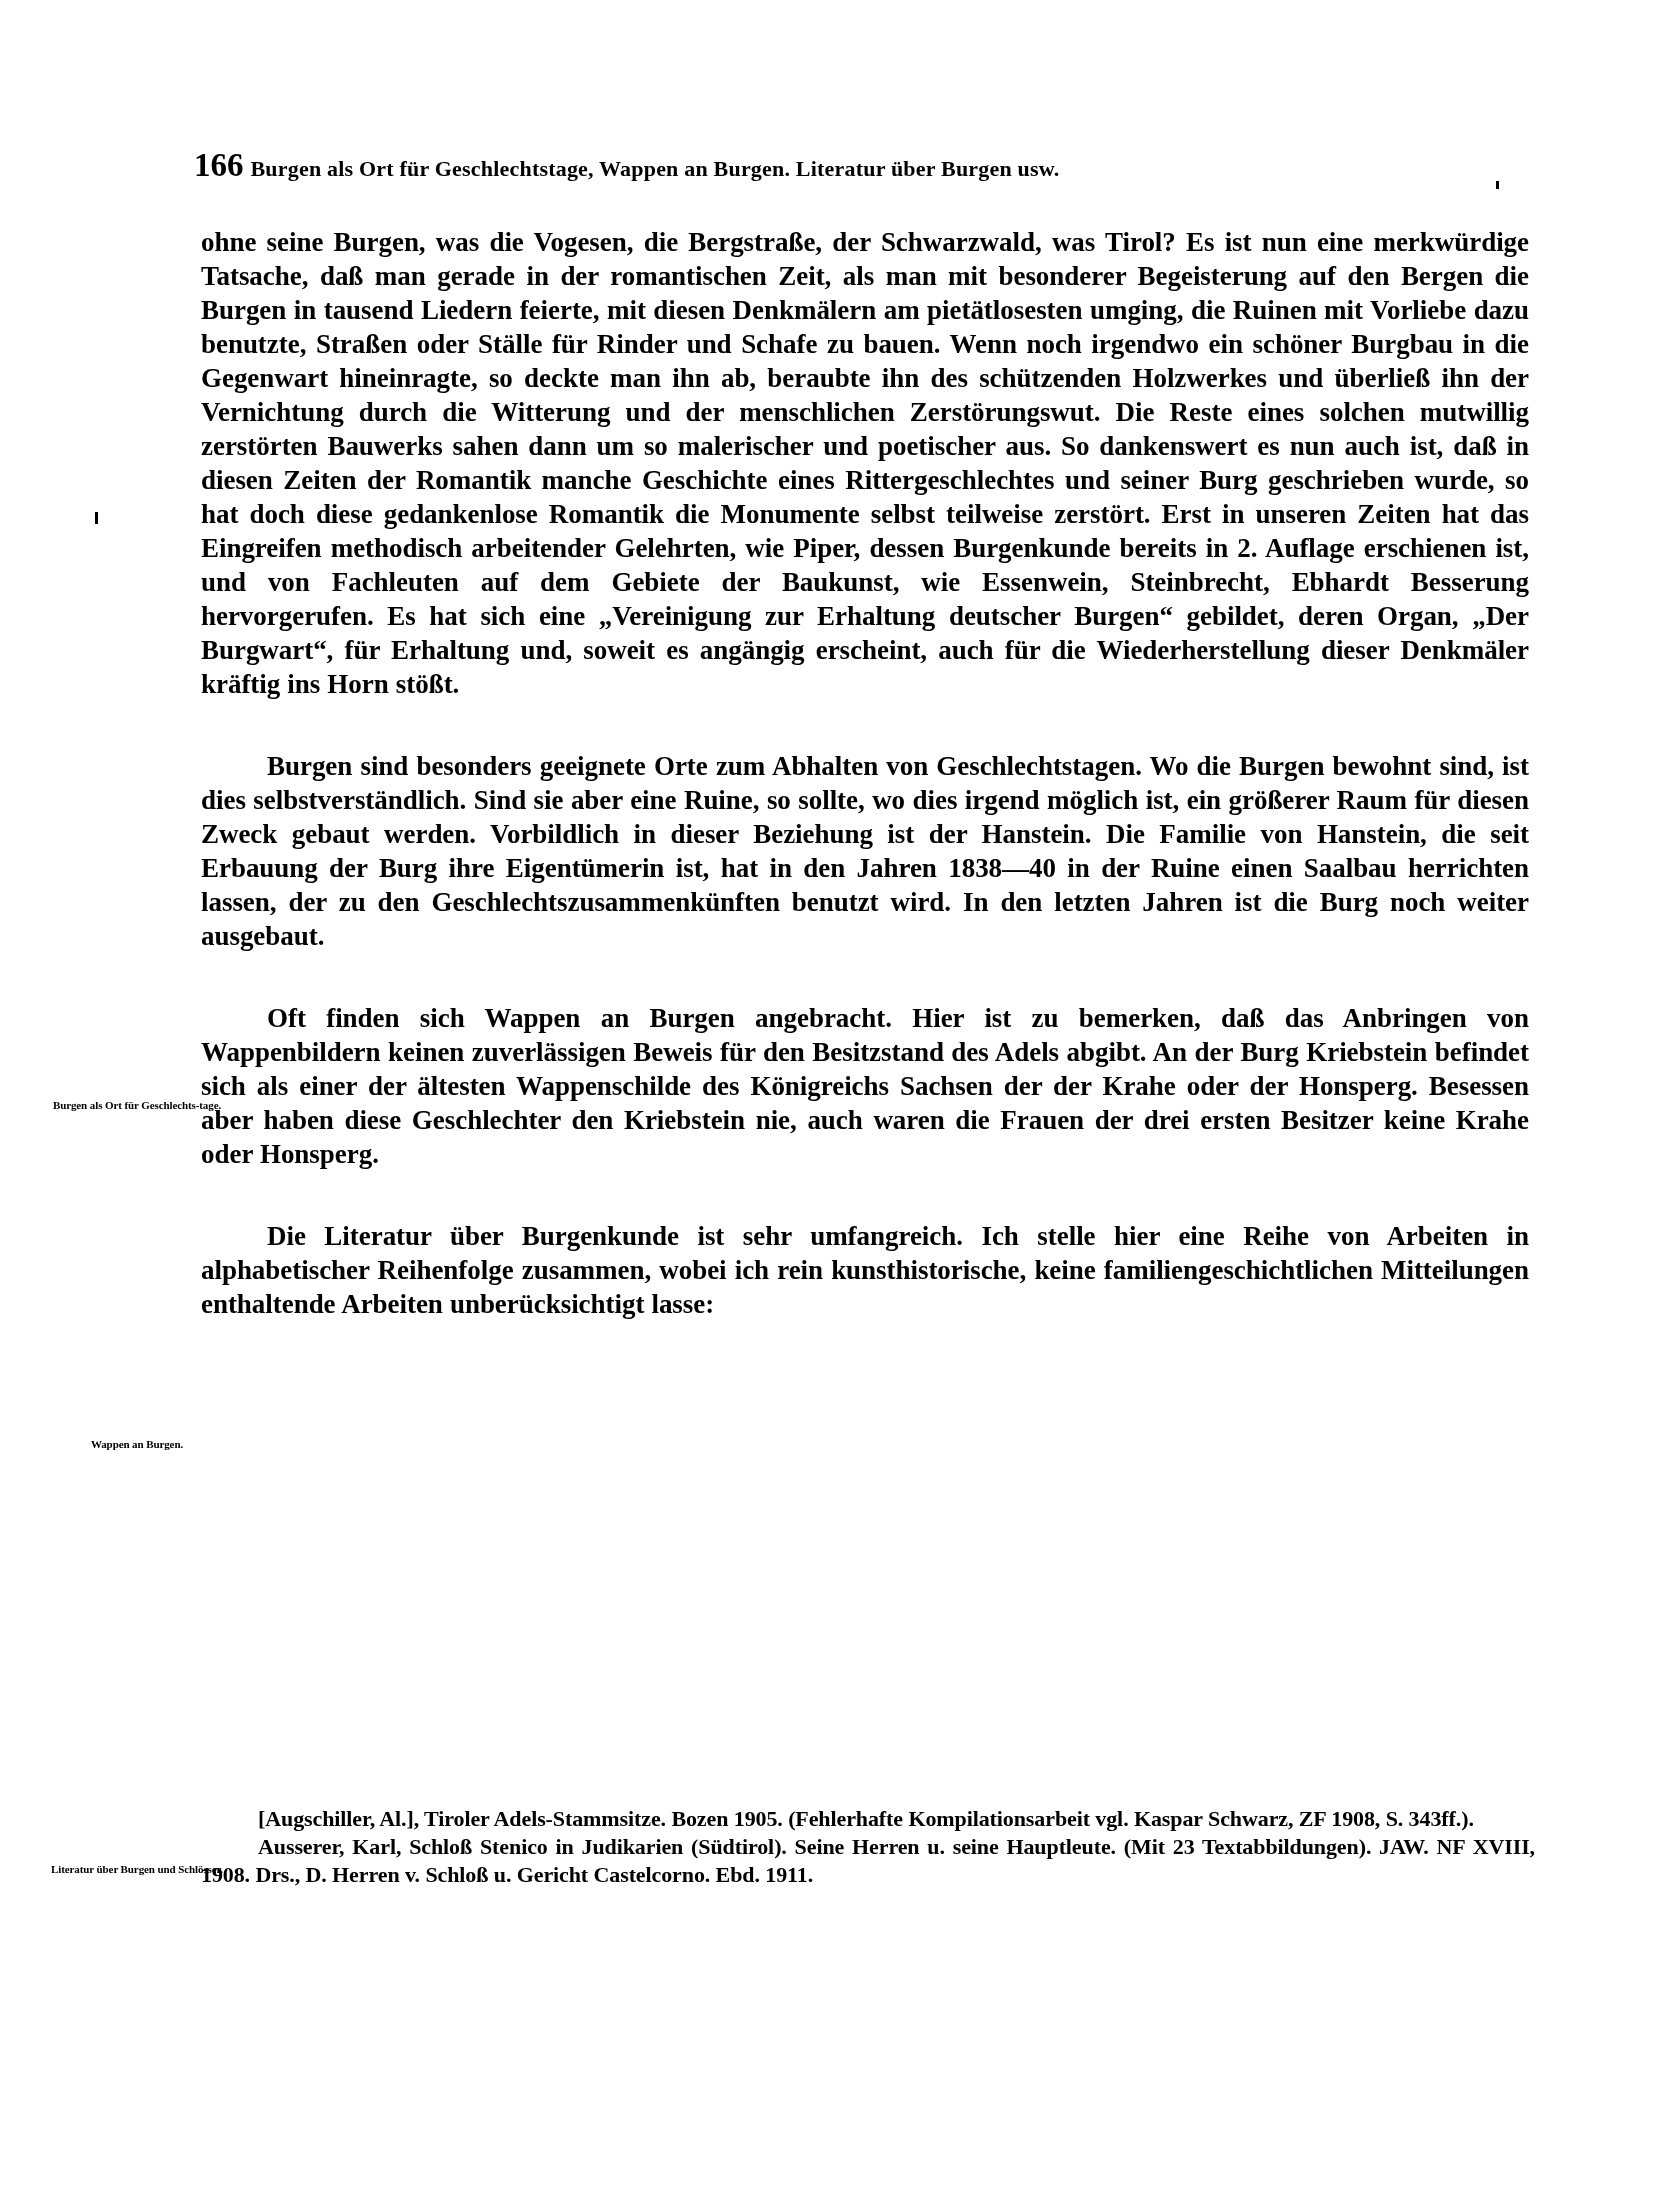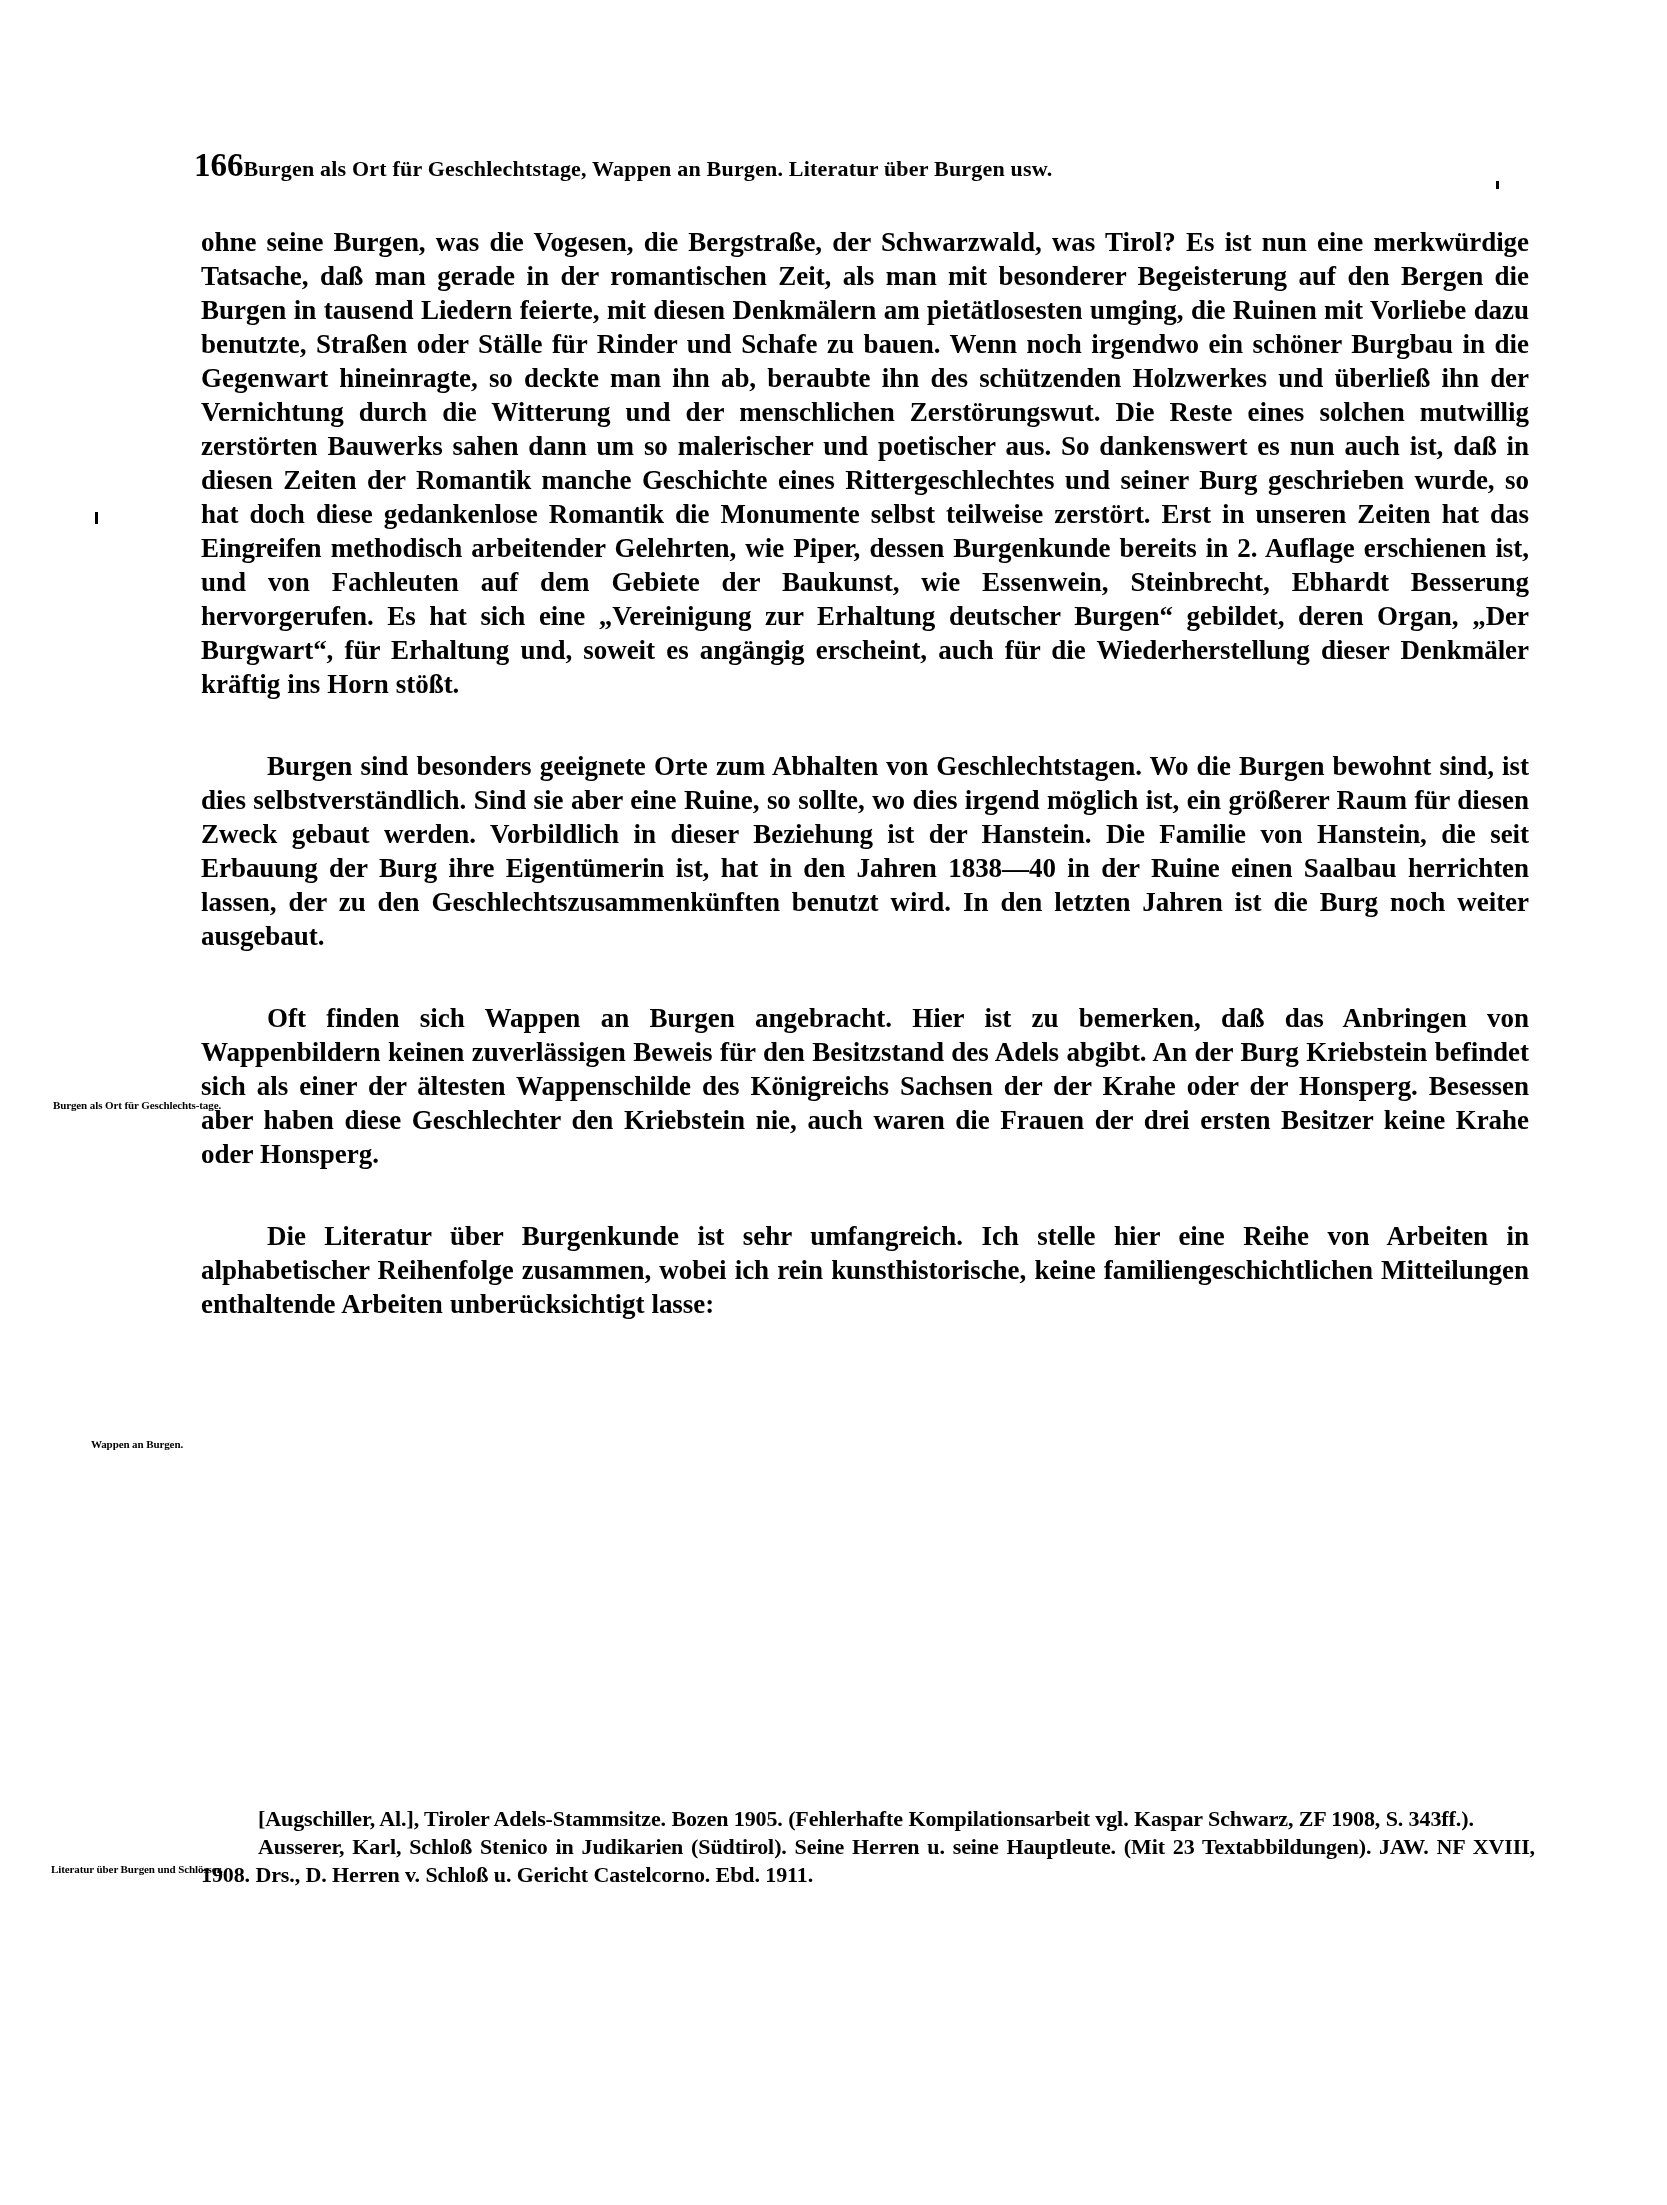--- a/index.html
+++ b/index.html
@@ -33,21 +33,21 @@
     font-family: "Liberation Serif", serif;
     font-size: 33px;
     font-weight: 700;
     letter-spacing: 0px;
   }
   .running-head .head-title {
     font-family: "Liberation Serif", serif;
     font-size: 22px;
     font-weight: 700;
     letter-spacing: 0.2px;
-    margin-left: 0;
+    margin-left: 7px;
   }
 
   
   .textblock {
     position: absolute;
     left: 201px;
     top: 225px;
     width: 1328px;
   }
 

